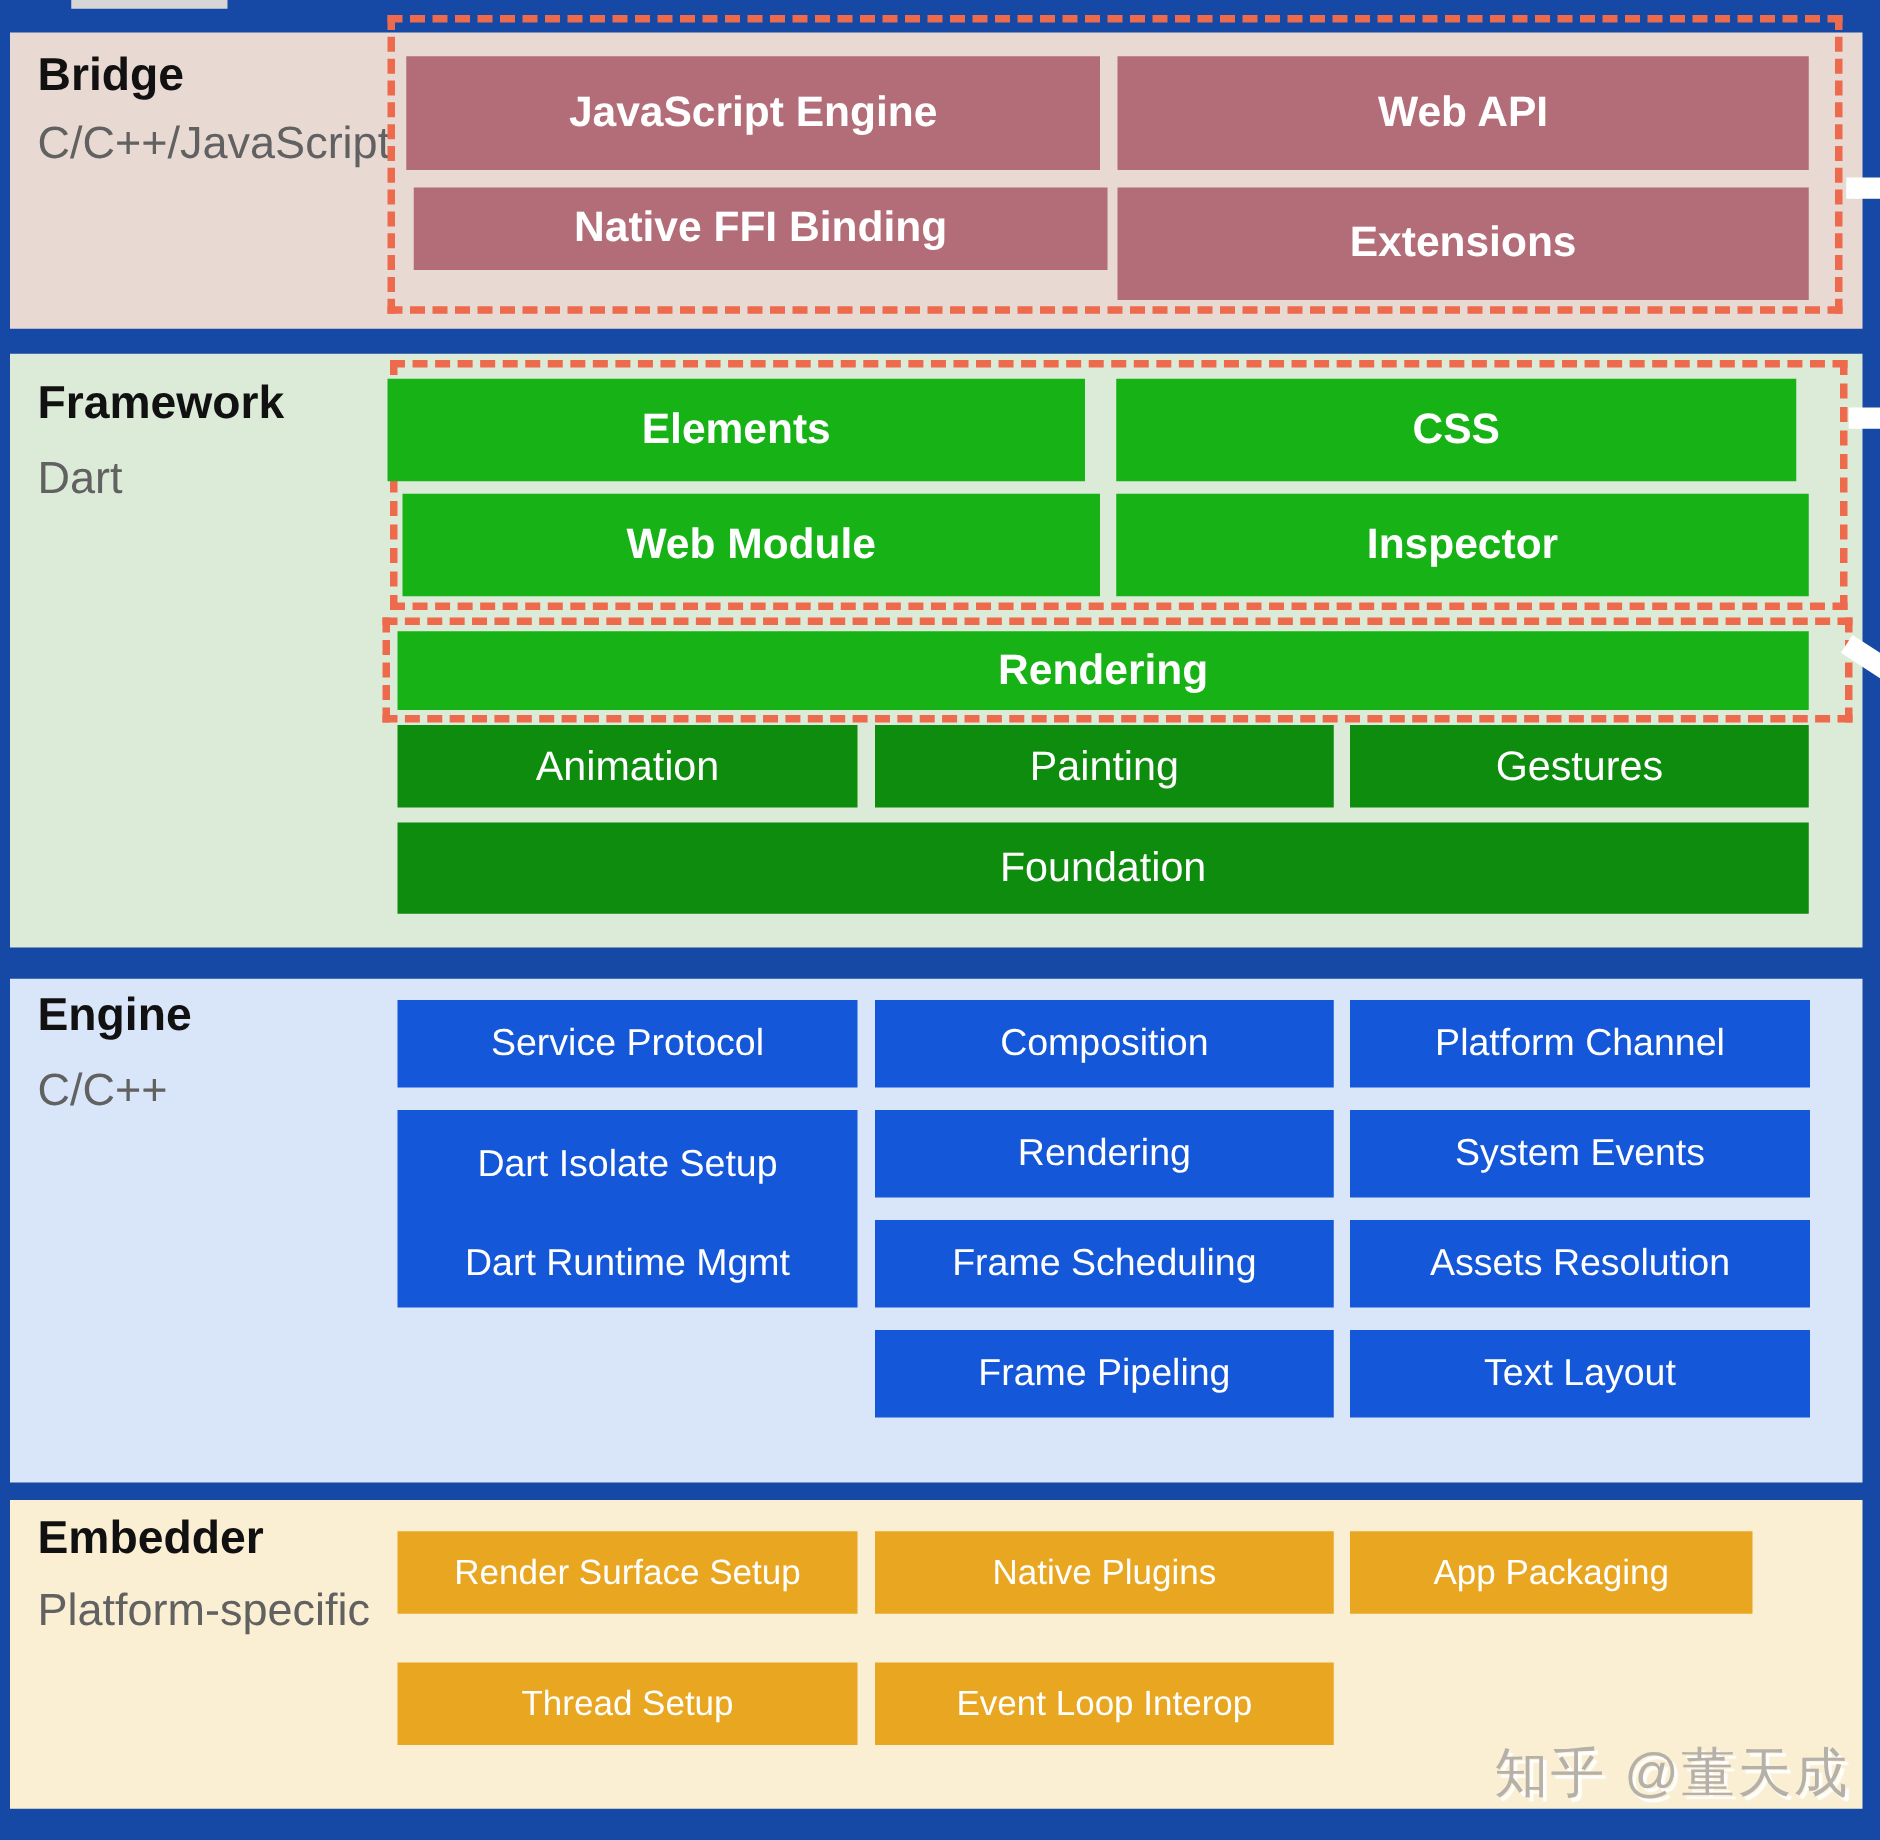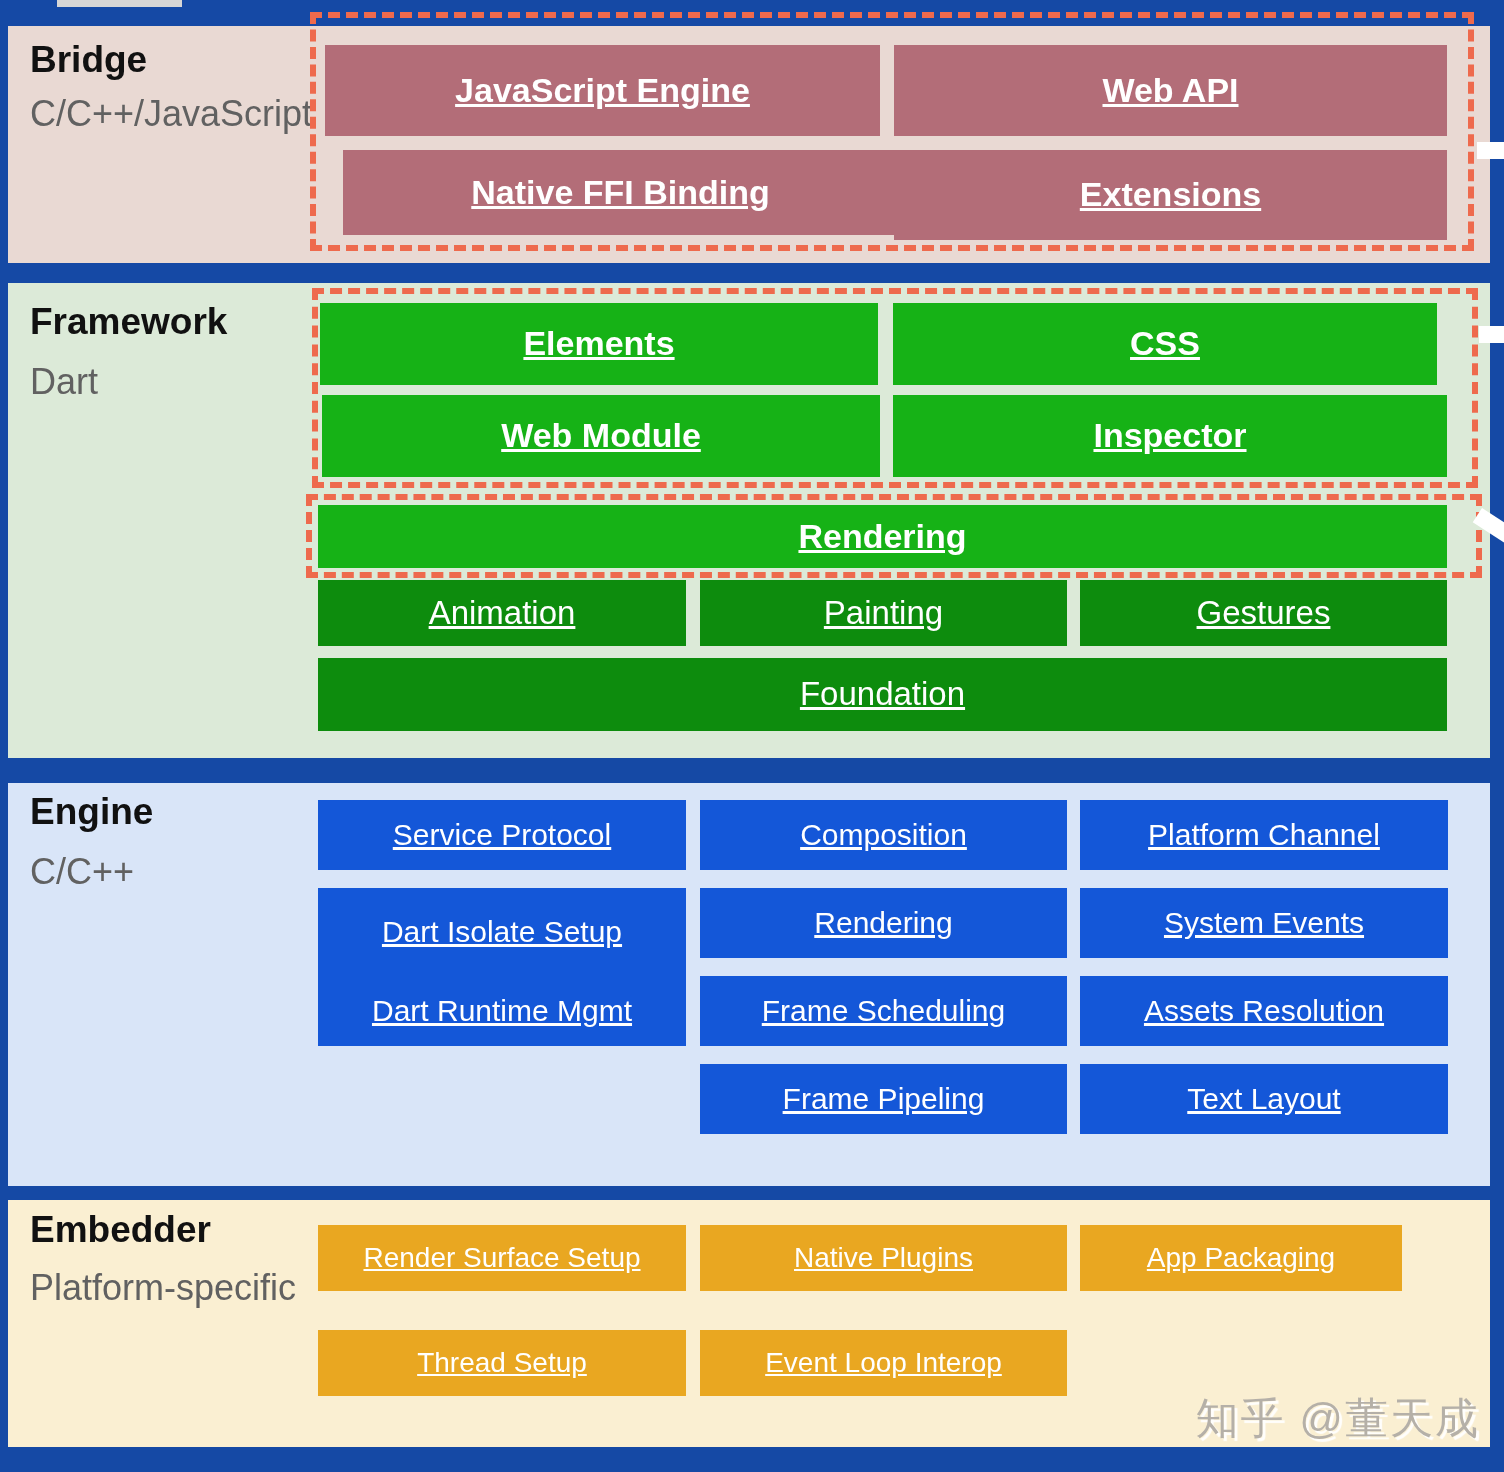--- a/index.html
+++ b/index.html
@@ -19,21 +19,21 @@
     position:absolute; font-size:37px; font-weight:700; color:#111111;
     line-height:1.1;
   }
   .sec-subtitle {
     position:absolute; font-size:36px; font-weight:400; color:#616161;
     line-height:1.1;
   }
 
   .box {
     position:absolute; display:flex; align-items:center; justify-content:center;
-    color:#ffffff; text-align:center; line-height:1.05;text-decoration:underline;
+    color:#ffffff; text-align:center; line-height:1.05;
   }
   .bx-bridge   { background:#b36d78; font-weight:700; font-size:34px; }
   .bx-fw-top   { background:#16b216; font-weight:700; font-size:34px; }
   .bx-fw-low   { background:#0d8c0d; font-weight:400; font-size:33px; }
   .bx-engine   { background:#1457d8; font-weight:400; font-size:30px; }
   .bx-embedder { background:#e9a721; font-weight:400; font-size:28px; }
 
   .dashed { position:absolute; border:6px dashed #ee6a4d; background:transparent; }
 
   .connector { position:absolute; background:#ffffff; }
@@ -69,24 +69,24 @@
 
   <div class="sec-title" style="left:30px;top:1210px">Embedder</div>
   <div class="sec-subtitle" style="left:30px;top:1268px">Platform-specific</div>
 
   <div class="dashed" style="left:310px;top:12px;width:1164px;height:239px"></div>
   <div class="dashed" style="left:312px;top:288px;width:1166px;height:200px"></div>
   <div class="dashed" style="left:306px;top:494px;width:1176px;height:84px"></div>
 
   <div class="box bx-bridge" style="left:325px;top:45px;width:555px;height:91px">JavaScript Engine</div>
   <div class="box bx-bridge" style="left:894px;top:45px;width:553px;height:91px">Web API</div>
-  <div class="box bx-bridge" style="left:343px;top:150px;width:555px;height:85px">Native FFI Binding</div>
+  <div class="box bx-bridge" style="left:331px;top:150px;width:555px;height:66px">Native FFI Binding</div>
   <div class="box bx-bridge" style="left:894px;top:150px;width:553px;height:90px">Extensions</div>
 
-  <div class="box bx-fw-top" style="left:320px;top:303px;width:558px;height:82px">Elements</div>
+  <div class="box bx-fw-top" style="left:310px;top:303px;width:558px;height:82px">Elements</div>
   <div class="box bx-fw-top" style="left:893px;top:303px;width:544px;height:82px">CSS</div>
   <div class="box bx-fw-top" style="left:322px;top:395px;width:558px;height:82px">Web Module</div>
   <div class="box bx-fw-top" style="left:893px;top:395px;width:554px;height:82px">Inspector</div>
   <div class="box bx-fw-top" style="left:318px;top:505px;width:1129px;height:63px">Rendering</div>
 
   <div class="box bx-fw-low" style="left:318px;top:580px;width:368px;height:66px">Animation</div>
   <div class="box bx-fw-low" style="left:700px;top:580px;width:367px;height:66px">Painting</div>
   <div class="box bx-fw-low" style="left:1080px;top:580px;width:367px;height:66px">Gestures</div>
   <div class="box bx-fw-low" style="left:318px;top:658px;width:1129px;height:73px">Foundation</div>
 

